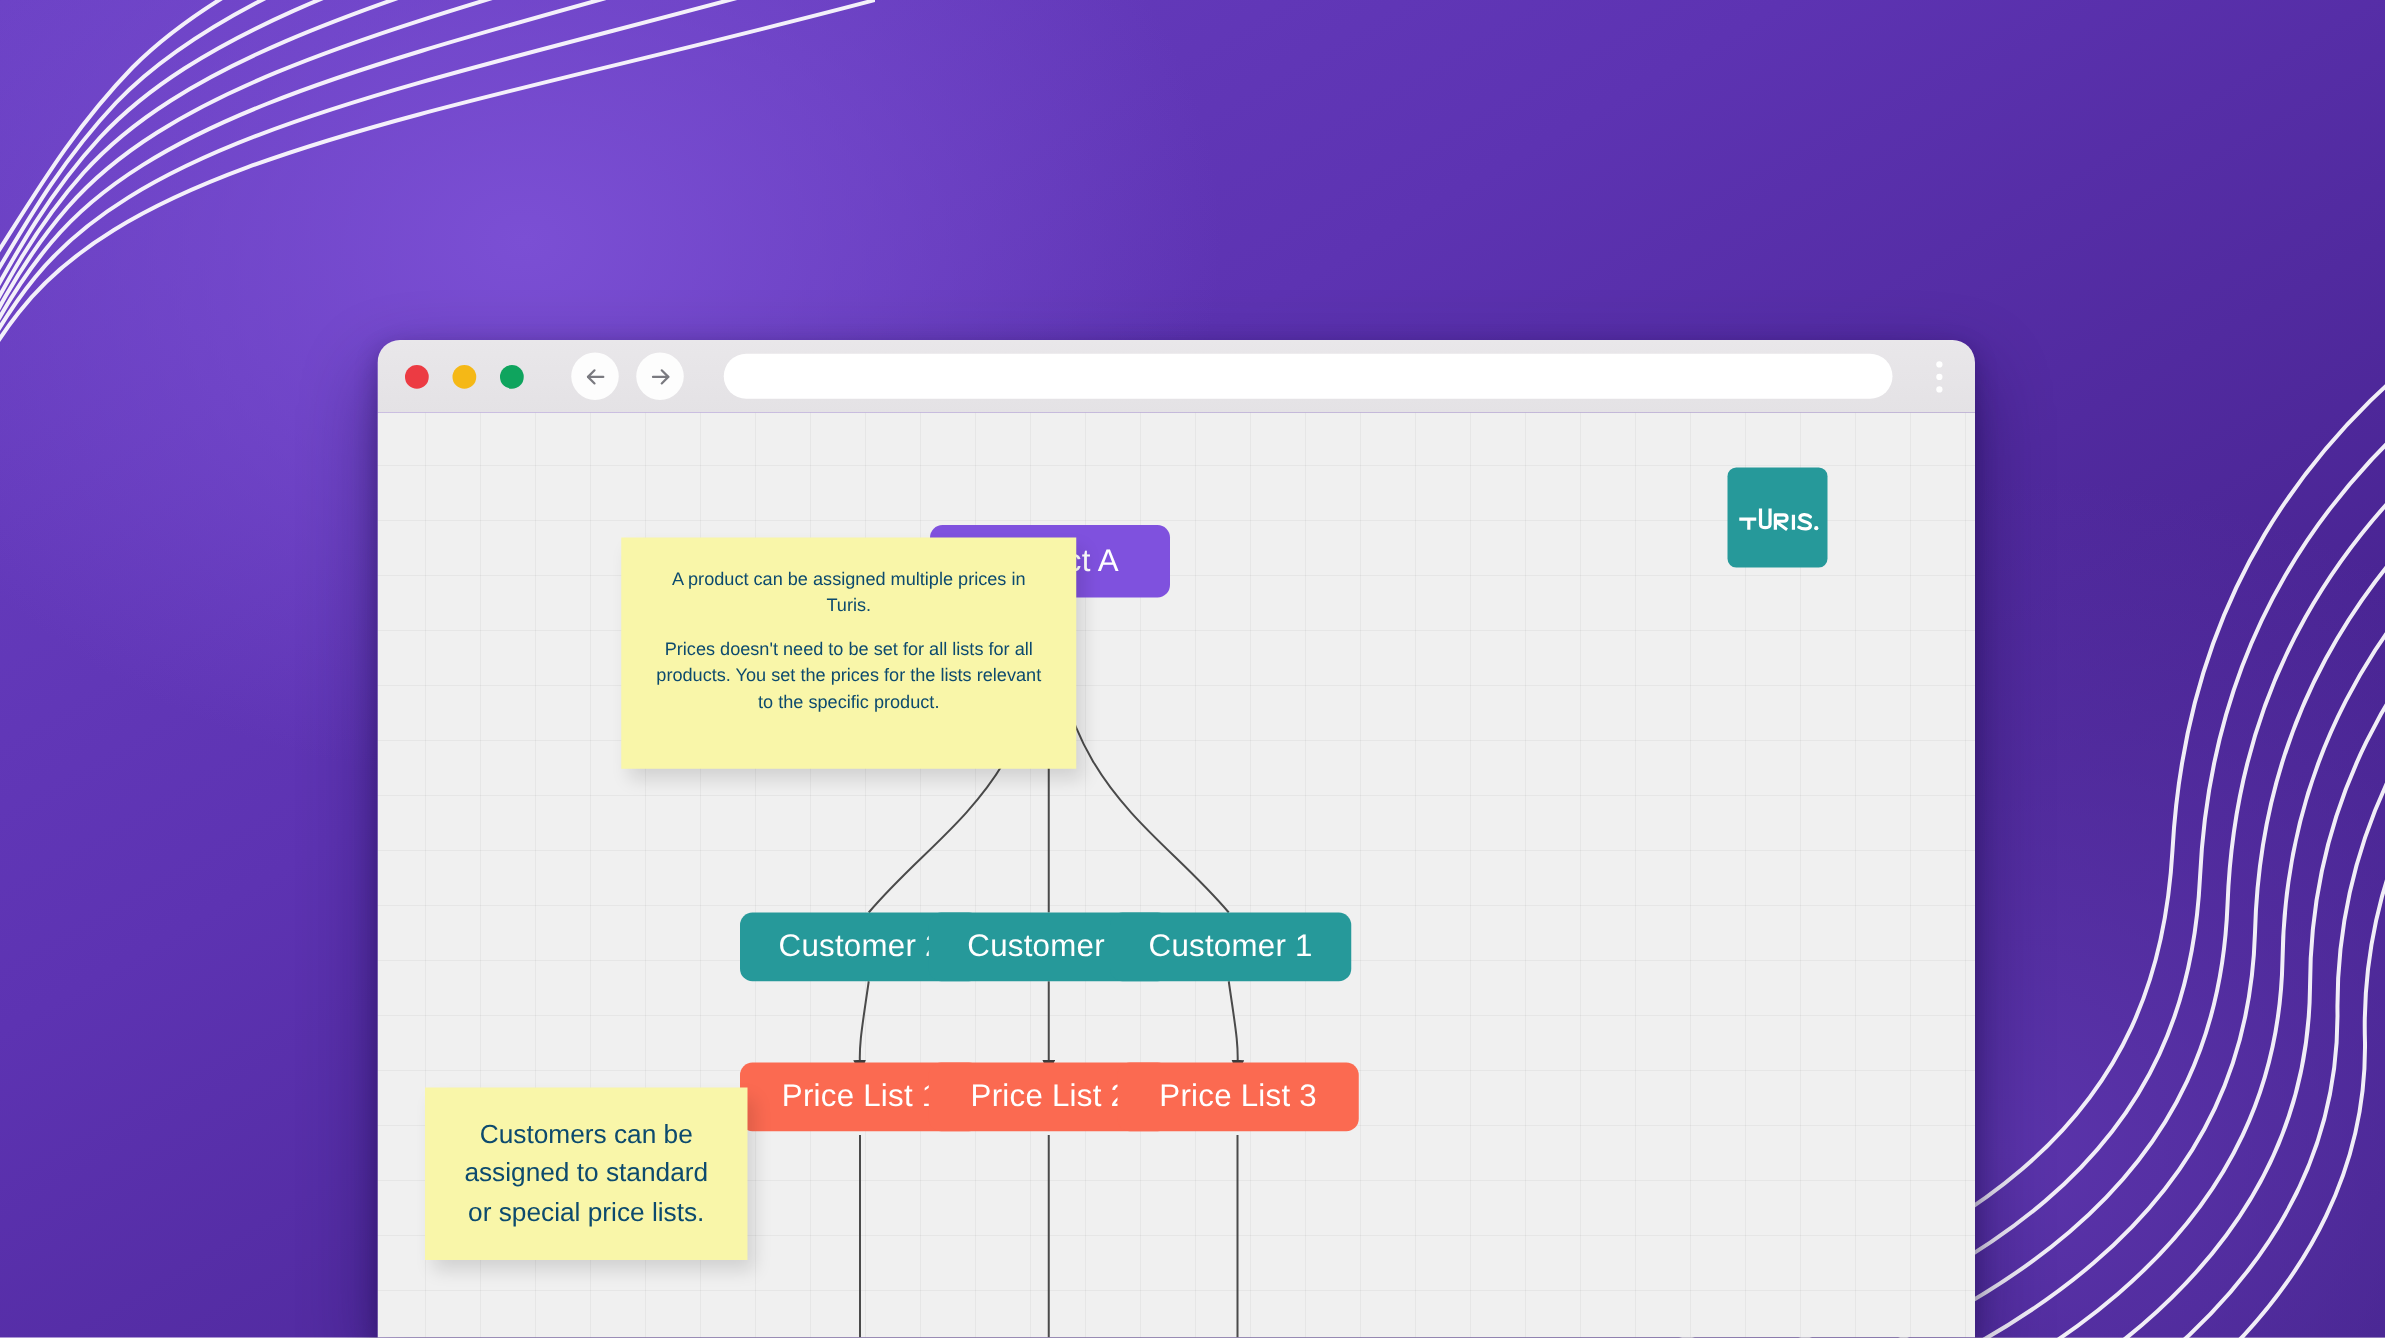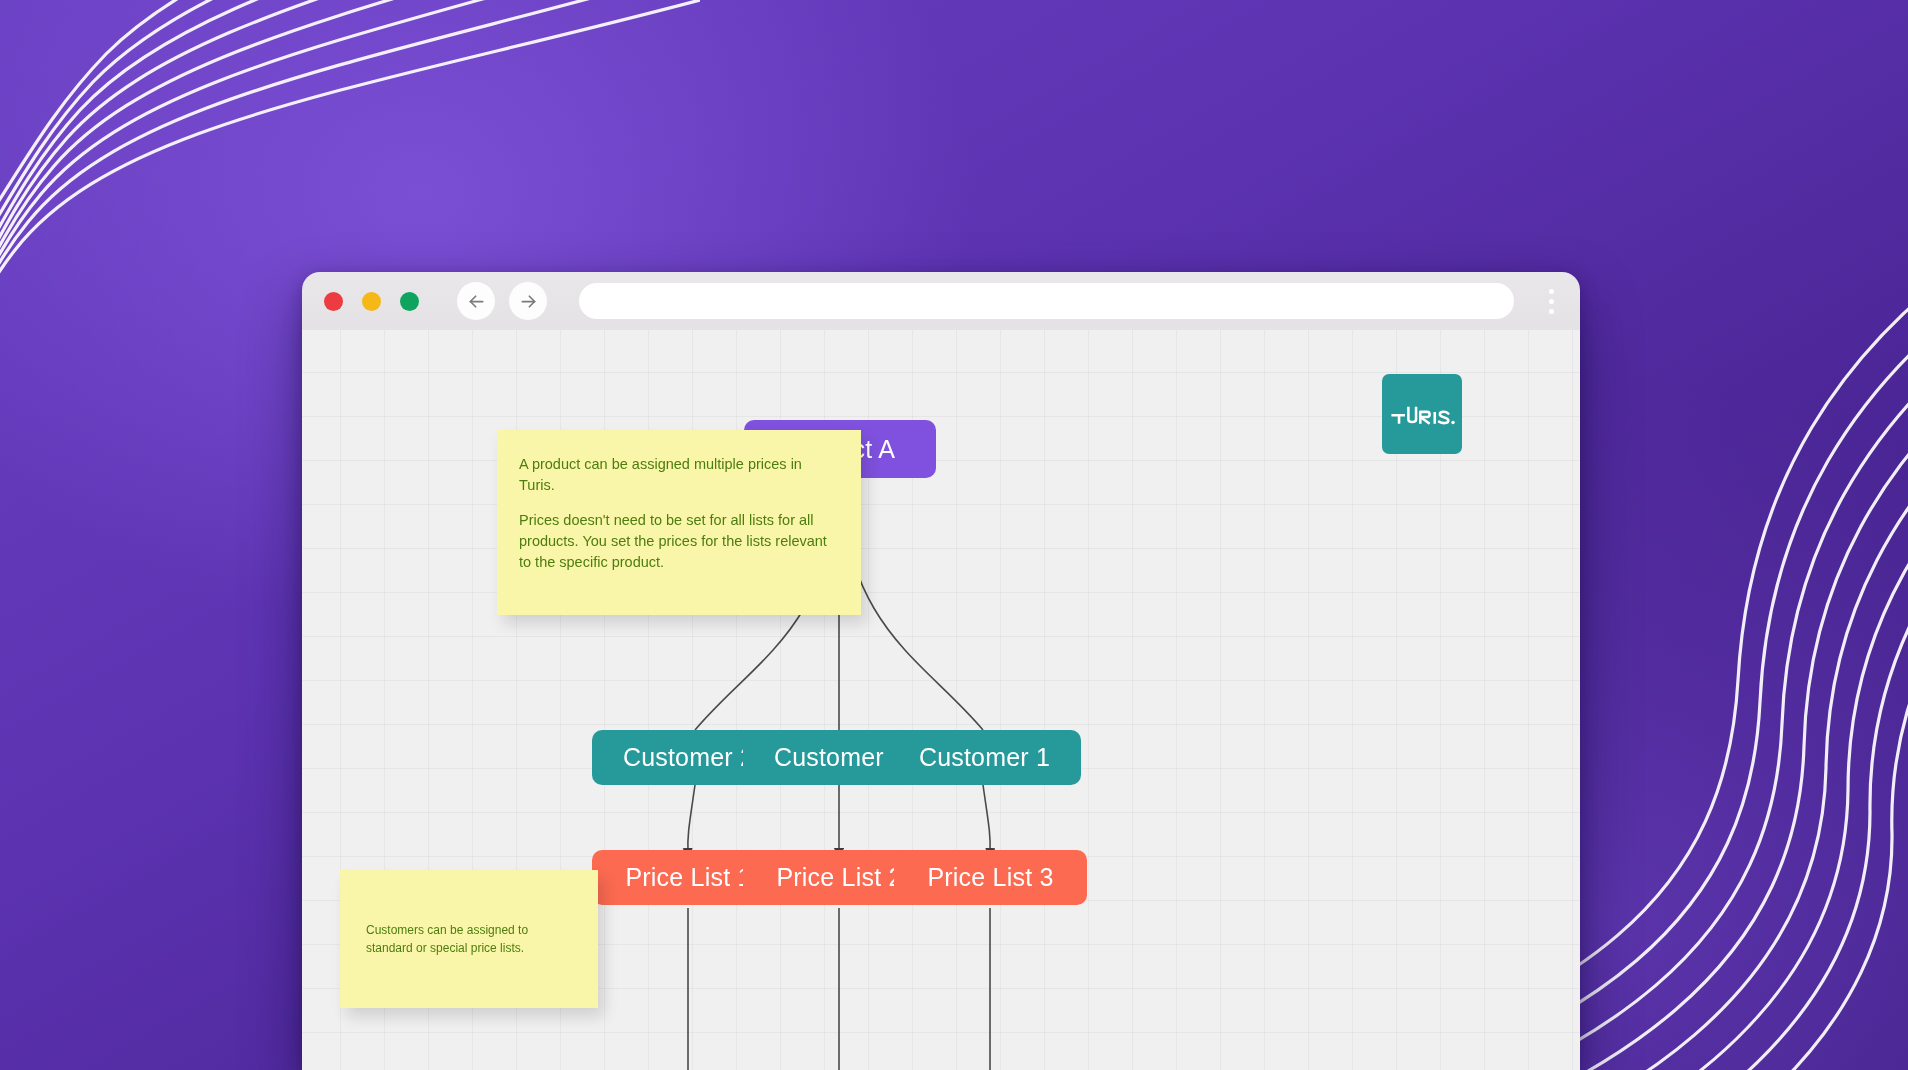--- a/index.html
+++ b/index.html
@@ -93,40 +93,40 @@
     white-space:nowrap;
   }
   .node.product  { background:#7f51de; }
   .node.customer { background:#26999a; }
   .node.pricelist{ background:#fb6a51; }
 
   
   .sticky {
     position:absolute;
     background:#f9f6a9;
-    color:#4d7c0f;
-    text-align:left;
+    color:#0c4a6e;
+    text-align:center;
     z-index:4;
     box-shadow:6px 9px 14px rgba(0,0,0,.13);
   }
   .sticky p { margin:0; }
   .sticky p + p { margin-top:1.05em; }
 
   #sticky-product {
     left:195px; top:100px;
     width:364px; height:185px;
     padding:24px 22px 0;
     font-size:14.5px; line-height:1.42;
   }
   #sticky-customer {
     left:38px; top:540px;
     width:258px; height:138px;
     padding:0 26px;
     display:flex; align-items:center; justify-content:center;
-    font-size:12px; line-height:1.5;
+    font-size:21px; line-height:1.5;
   }
 
   
   #turis-logo {
     position:absolute;
     left:1080px; top:44px;
     width:80px; height:80px;
     background:#26999a;
     border-radius:7px;
     display:flex; align-items:center; justify-content:center;

